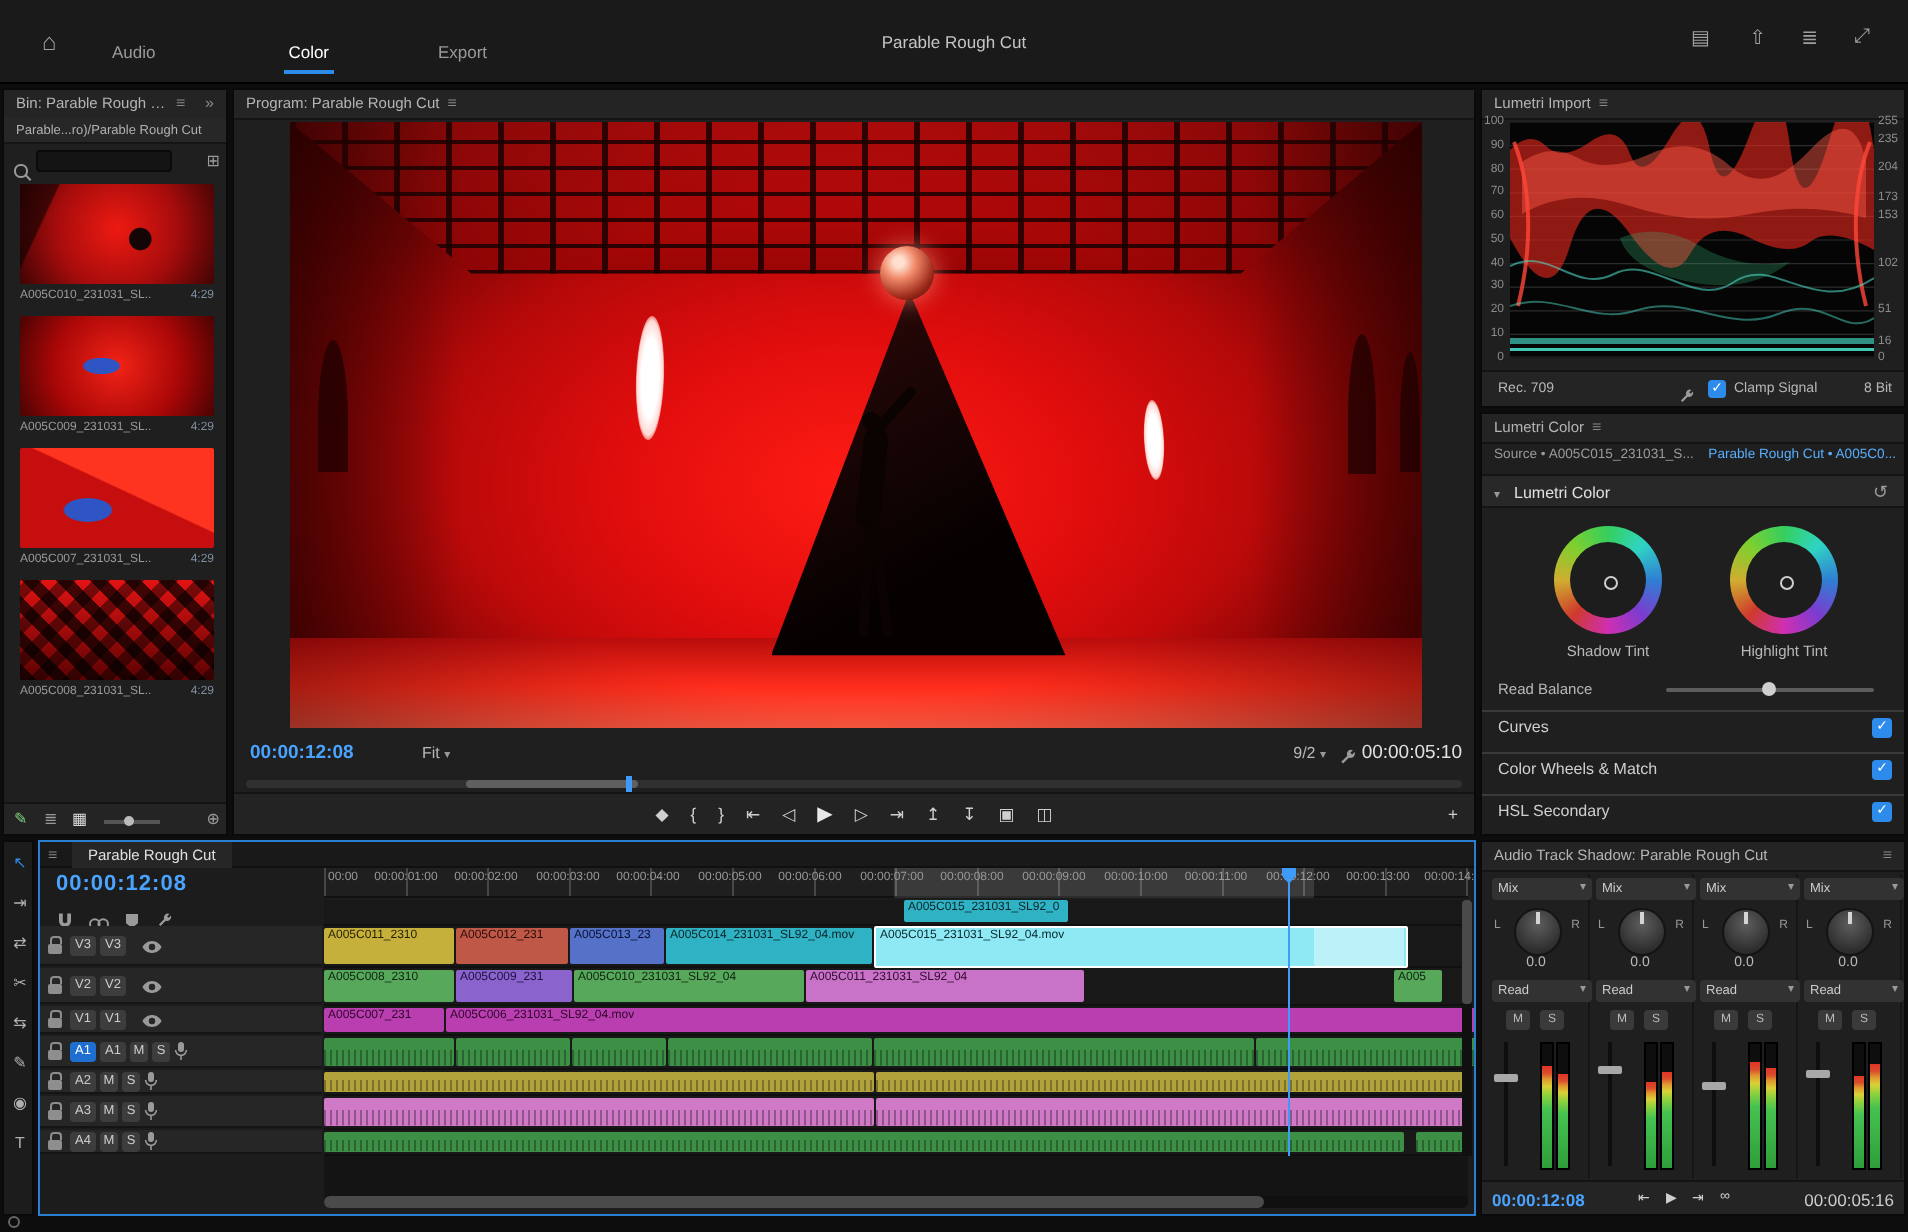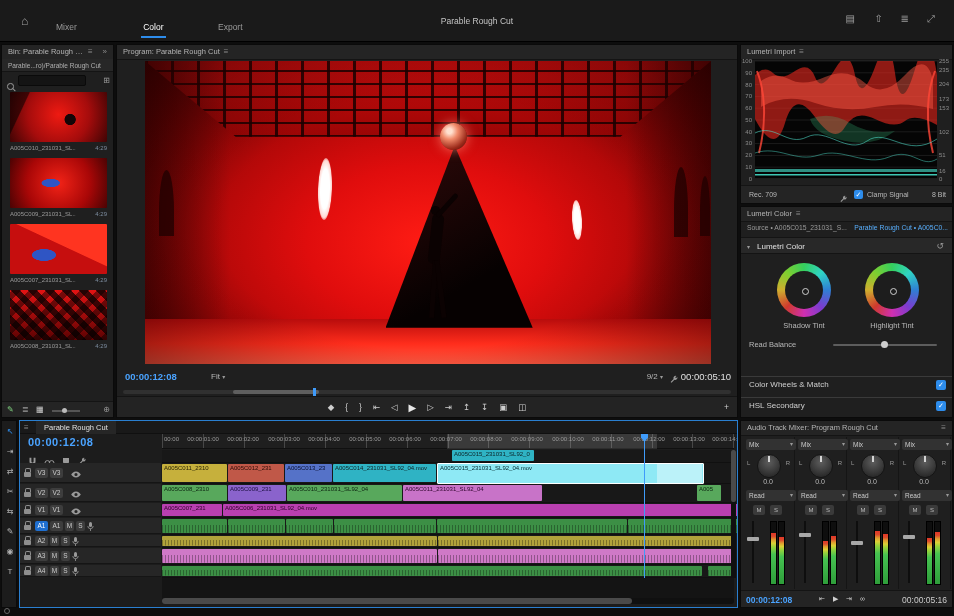--- a/index.html
+++ b/index.html
@@ -81,21 +81,21 @@
   .tool{position:absolute;left:0;width:16px;text-align:center;font-size:8px;color:#b0b0b0;}
   .rlabel{position:absolute;top:2px;font-size:6px;color:#9a9a9a;transform:translateX(-50%);white-space:nowrap;}
 </style>
 </head>
 <body>
 
 <div id="app">
 
   <div class="abs" id="topbar" style="left:0;top:0;width:954px;height:42px;background:#1a1a1a;border-bottom:1px solid #000;">
     <span class="abs tbicon" style="left:14px;top:14px;font-size:12px;">⌂</span>
-    <span class="abs nav" style="left:46px;top:16px;">Mixer</span>
+    <span class="abs nav" style="left:46px;top:16px;">Audio</span>
     <span class="abs nav active" style="left:88px;top:16px;">Color</span>
     <span class="abs nav" style="left:118px;top:16px;">Export</span>
     <span class="abs" style="left:0;right:0;top:16px;text-align:center;font-size:8.5px;color:#c4c4c4;">Parable Rough Cut</span>
     <span class="abs tbicon" style="right:92px;top:13px;">▤</span>
     <span class="abs tbicon" style="right:64px;top:13px;">⇧</span>
     <span class="abs tbicon" style="right:38px;top:13px;">≣</span>
     <span class="abs tbicon" style="right:12px;top:13px;">⤢</span>
   </div>
 
   <div class="panel" id="bin-panel" style="left:1px;top:44px;width:113px;height:374px;">
@@ -305,33 +305,37 @@
     <div class="wheel" style="left:36px;top:56px;"></div>
     <div class="wheel" style="left:124px;top:56px;"></div>
     <span class="abs" style="left:13px;top:114px;width:100px;text-align:center;font-size:7.5px;color:#b8b8b8;">Shadow Tint</span>
     <span class="abs" style="left:101px;top:114px;width:100px;text-align:center;font-size:7.5px;color:#b8b8b8;">Highlight Tint</span>
 
     <span class="abs" style="left:8px;top:133px;font-size:7.5px;color:#b8b8b8;">Read Balance</span>
     <div class="abs" style="left:92px;top:137px;width:104px;height:2px;background:#5d5d5d;border-radius:1px;">
       <div class="abs" style="left:48px;top:-3px;width:7px;height:7px;border-radius:50%;background:#cfcfcf;"></div>
     </div>
 
+    <div class="lrow" style="top:148px;">
+      <span>Curves</span>
+      <span class="chk" style="right:6px;top:3px;">✓</span>
+    </div>
     <div class="lrow" style="top:169px;">
       <span>Color Wheels &amp; Match</span>
       <span class="chk" style="right:6px;top:3px;">✓</span>
     </div>
     <div class="lrow" style="top:190px;">
       <span>HSL Secondary</span>
       <span class="chk" style="right:6px;top:3px;">✓</span>
     </div>
   </div>
 
   <div class="panel" id="mixer-panel" style="left:740px;top:420px;width:213px;height:188px;">
     <div class="phead">
-      <span style="overflow:hidden;text-overflow:ellipsis;max-width:180px;">Audio Track Mixer: Program Rough Cut</span>
+      <span style="overflow:hidden;text-overflow:ellipsis;max-width:180px;">Audio Track Shadow: Parable Rough Cut</span>
       <span class="menu-g" style="margin-left:auto;">≡</span>
     </div>
 
     <div class="strip" style="left:2px;">
       <div class="mini-sel" style="top:2px;">
         <span>Mix</span>
           <span class="caret">▾</span>
       </div>
       <span class="abs" style="left:4px;top:23px;font-size:6px;color:#999;">L</span>
       <div class="knob" style="left:14px;top:17px;"></div>

